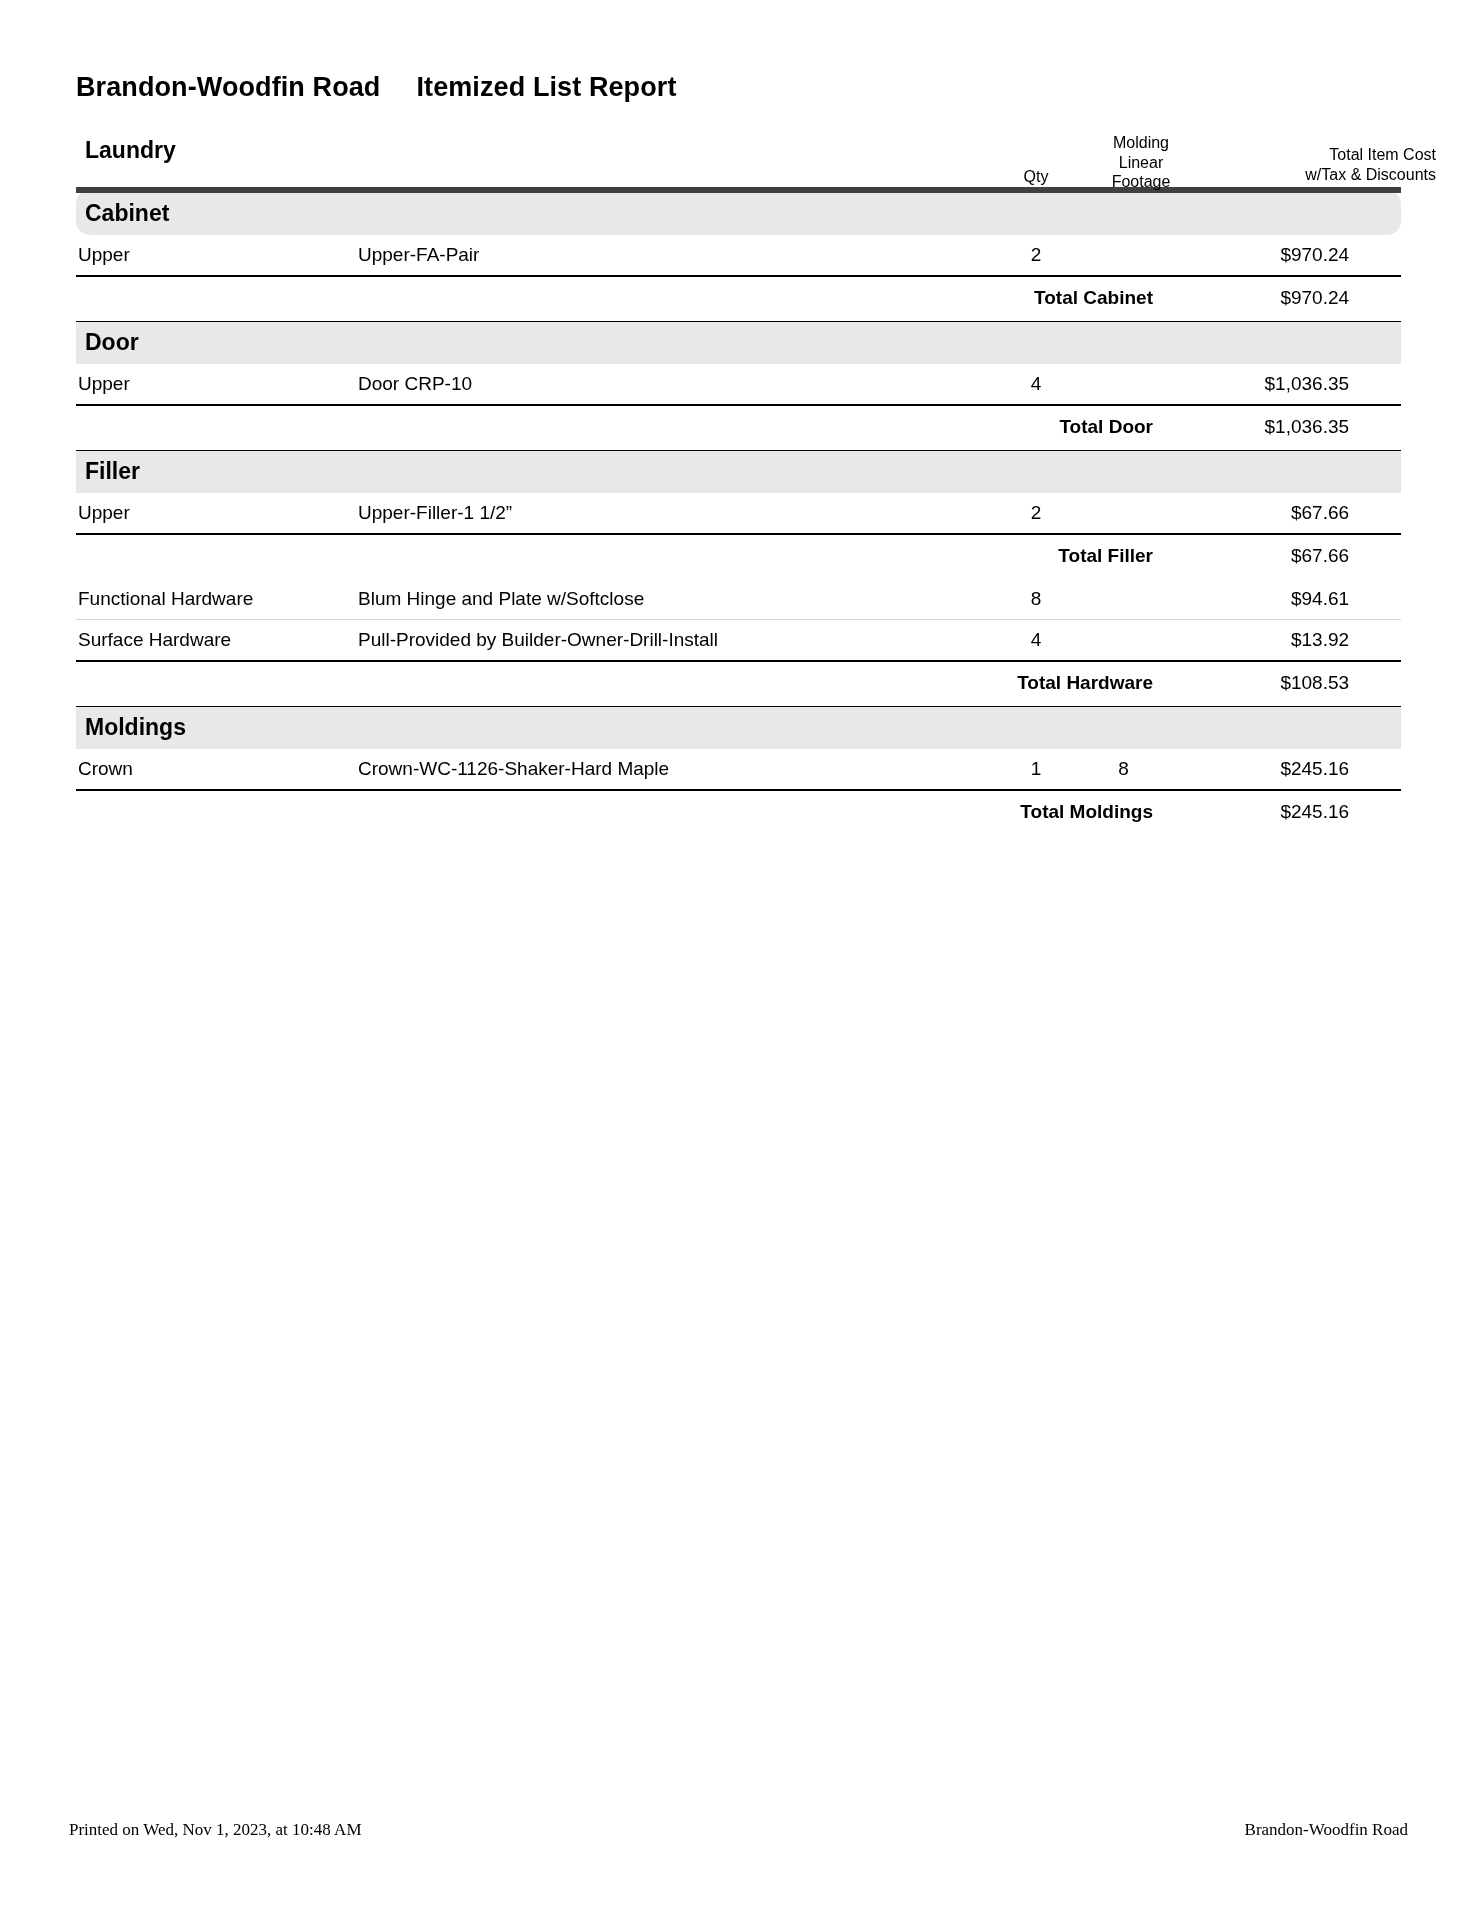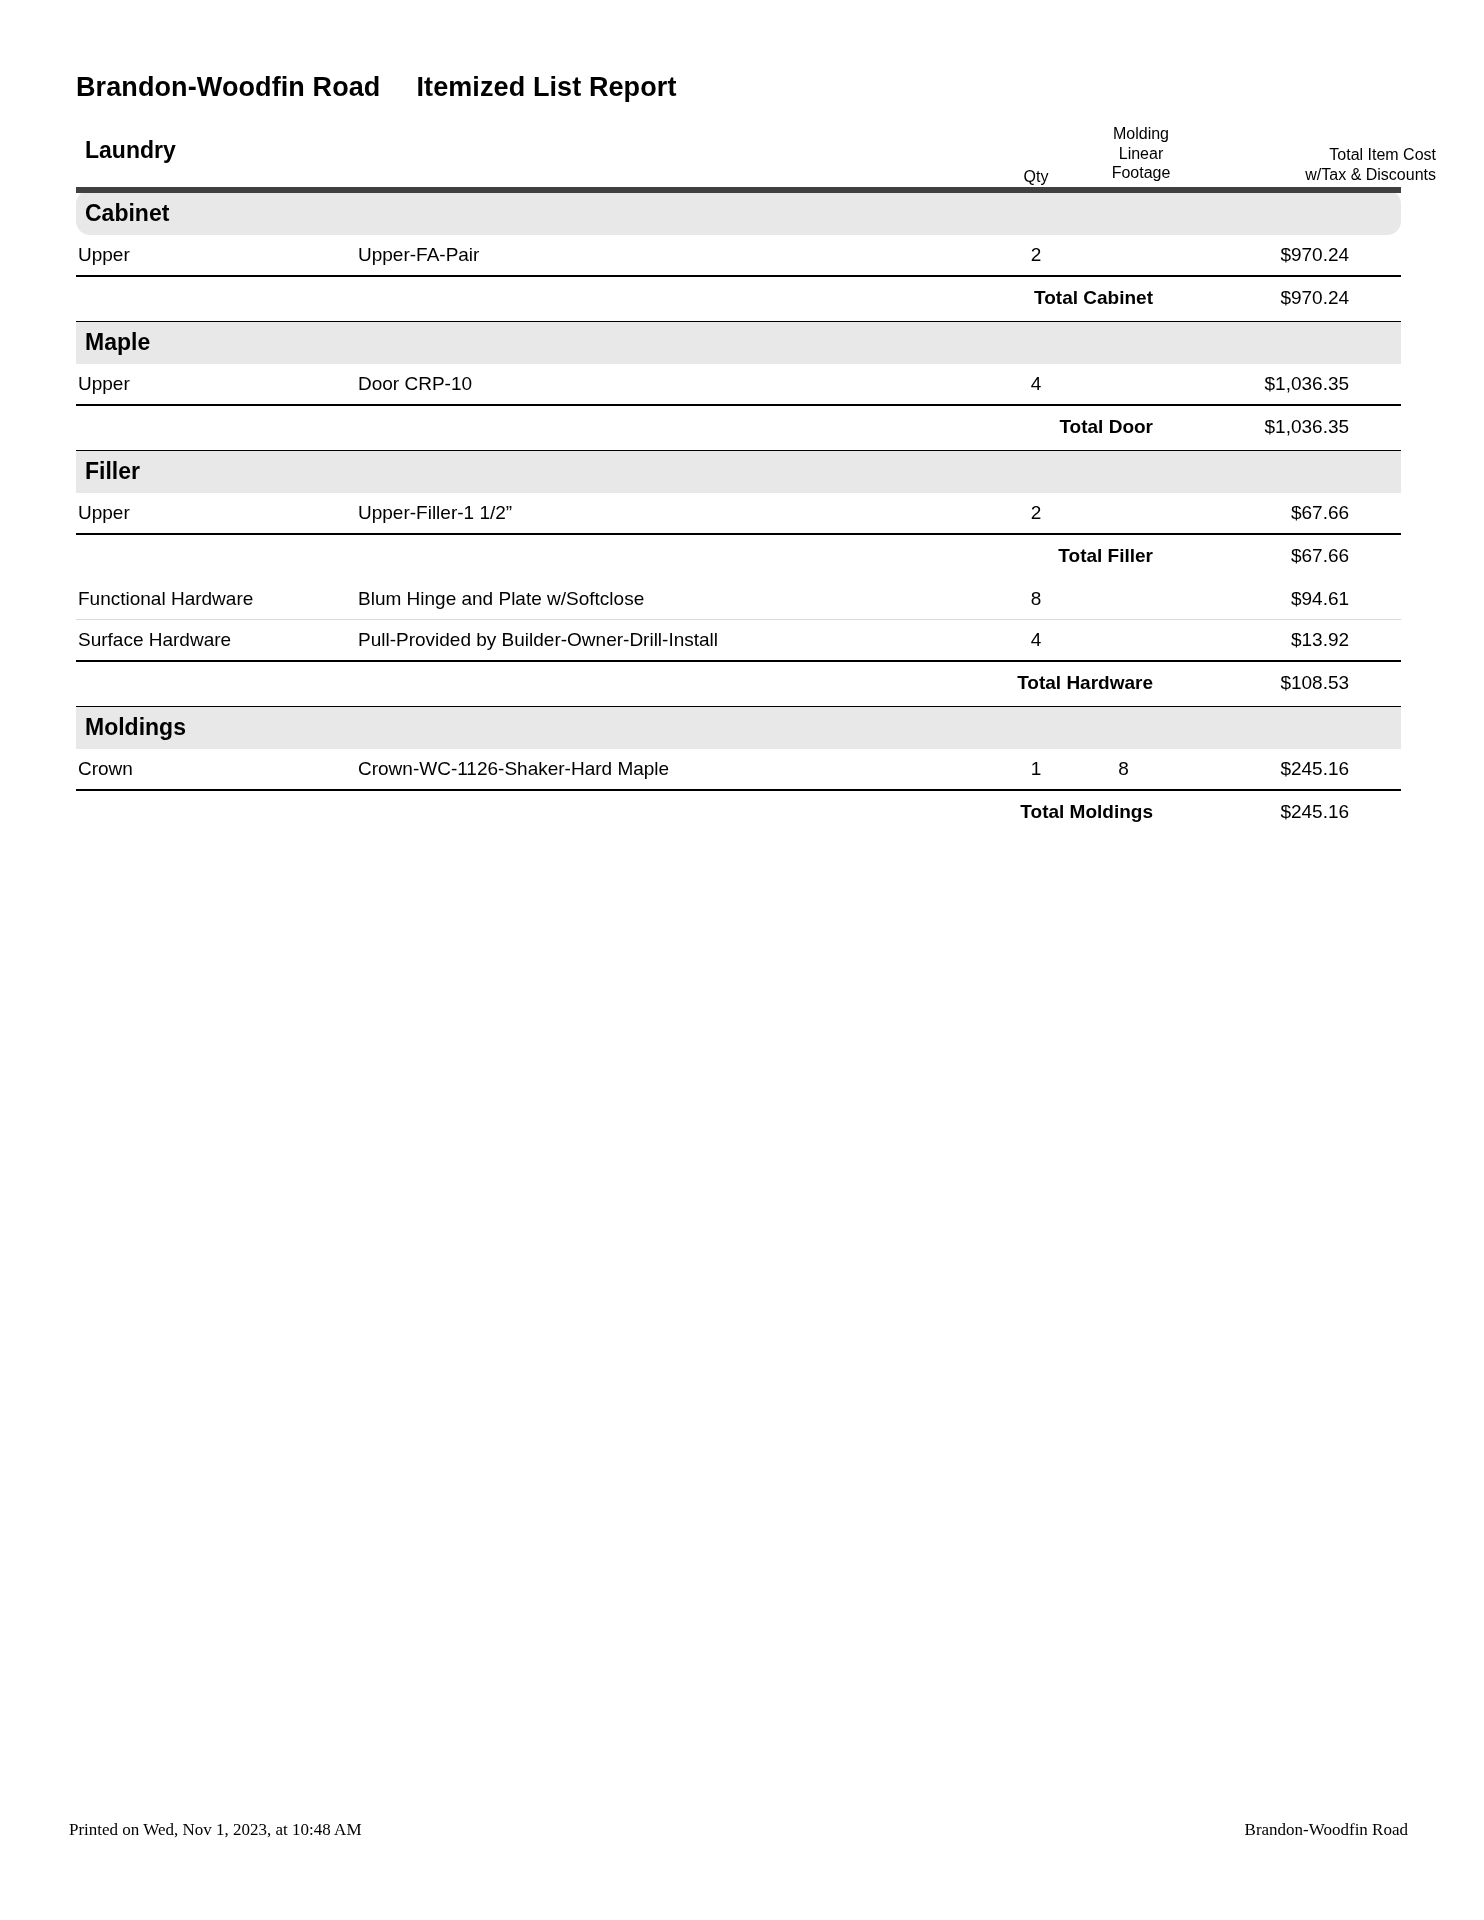--- a/index.html
+++ b/index.html
@@ -59,21 +59,21 @@
     line-height: 1.22;
     text-align: center;
   }
   .col-head-qty {
     left: 930px;
     top: 52px;
     width: 60px;
   }
   .col-head-mlf {
     left: 1010px;
-    top: 9px;
+    top: 18px;
     width: 110px;
   }
   .col-head-cost {
     left: 1150px;
     top: 30px;
     width: 210px;
     text-align: right;
   }
 
   
@@ -189,21 +189,21 @@
           <td class="qty">2</td>
           <td class="mlf"></td>
           <td class="cost">$970.24</td>
         </tr>
         <tr class="total">
           <td colspan="4" class="label">Total Cabinet</td>
           <td class="value">$970.24</td>
         </tr>
 
         <tr class="group-header">
-          <td colspan="5">Maple</td>
+          <td colspan="5">Door</td>
         </tr>
         <tr class="item last">
           <td class="type">Upper</td>
           <td class="desc">Door CRP-10</td>
           <td class="qty">4</td>
           <td class="mlf"></td>
           <td class="cost">$1,036.35</td>
         </tr>
         <tr class="total">
           <td colspan="4" class="label">Total Door</td>

